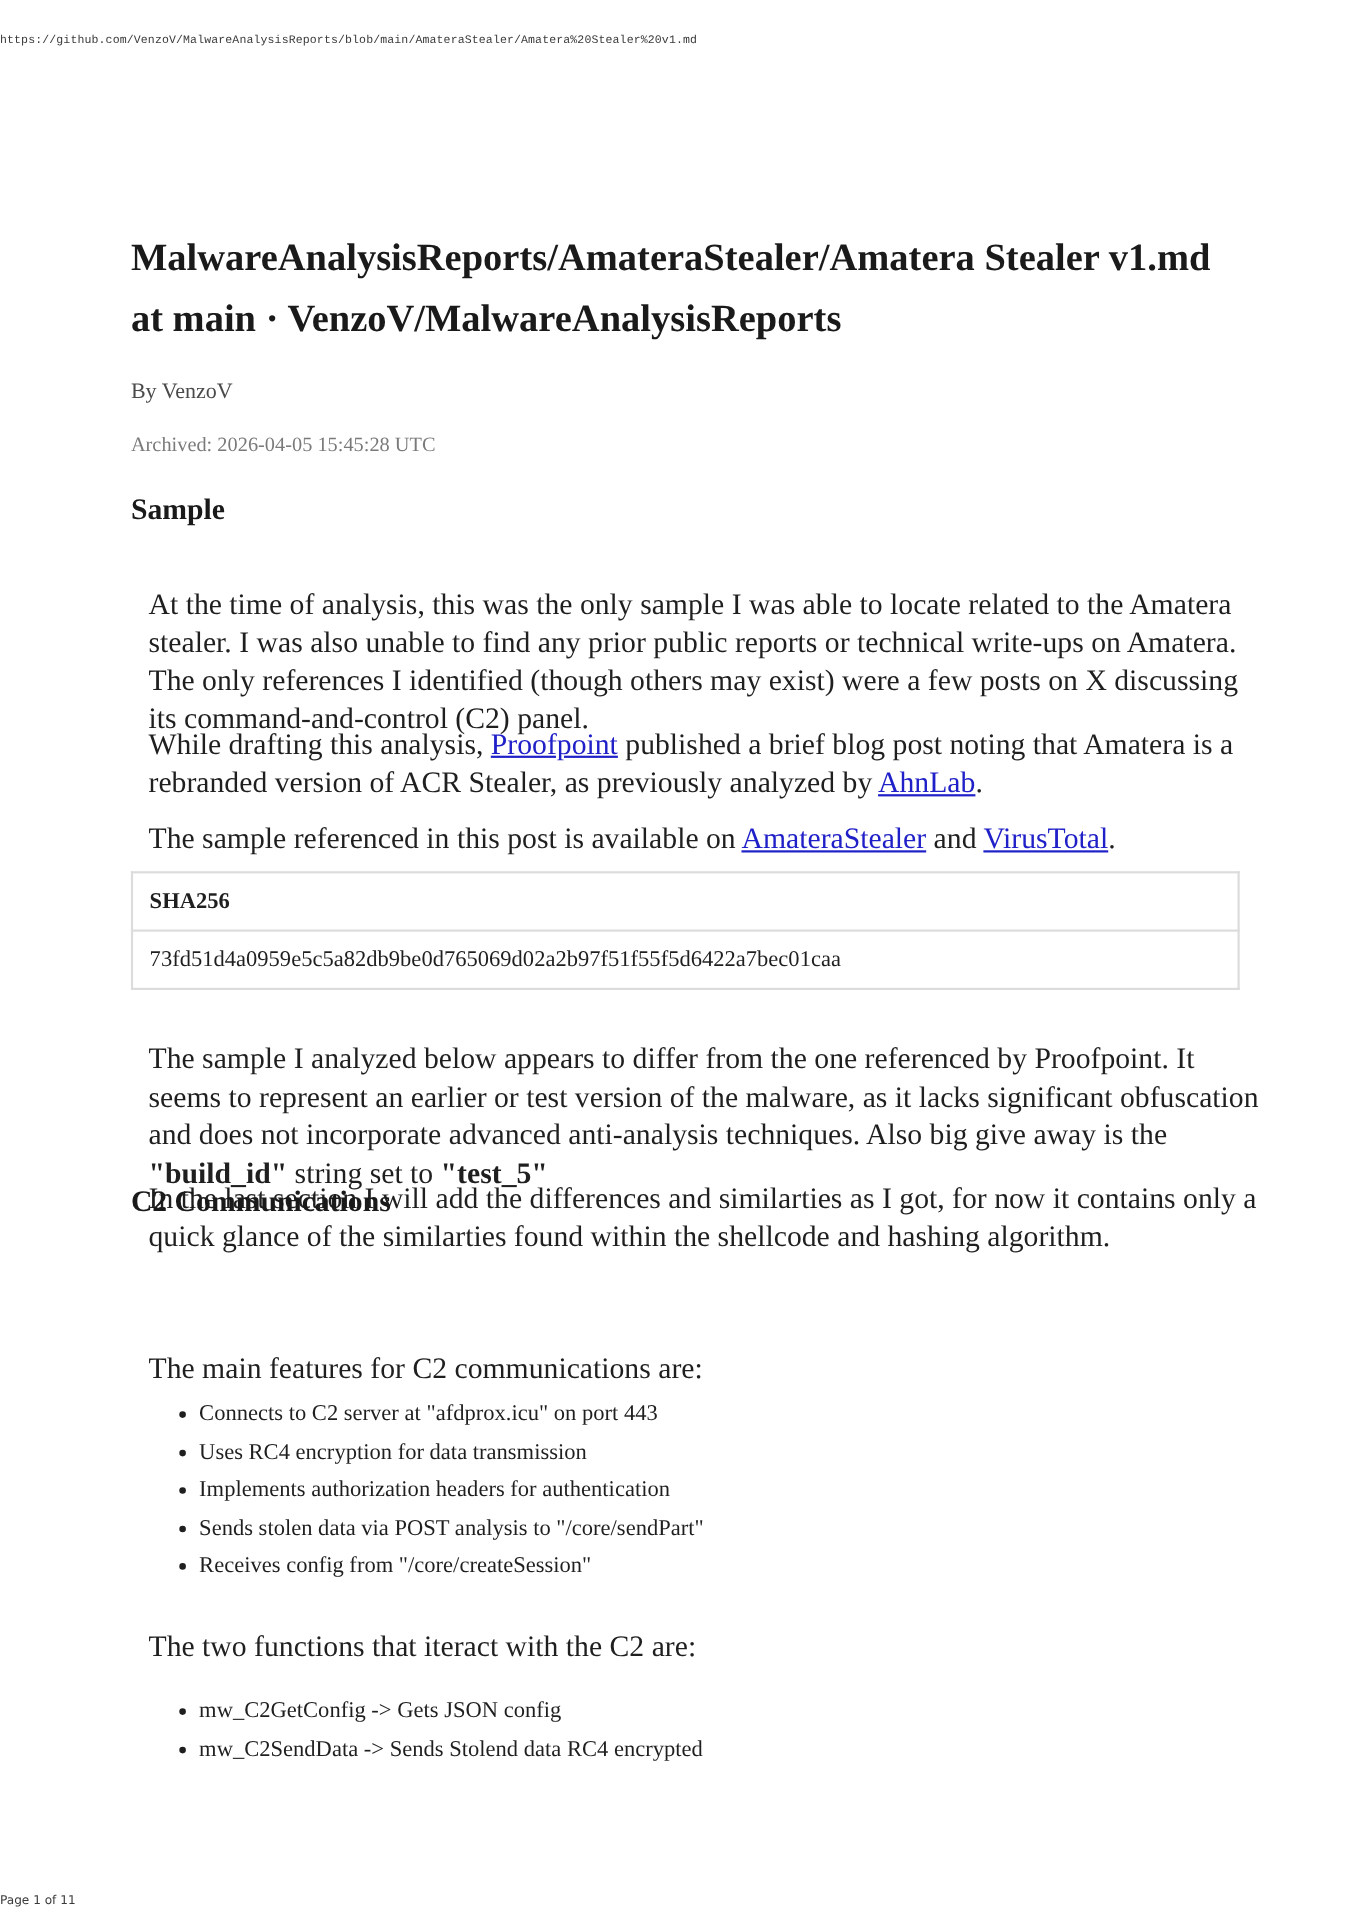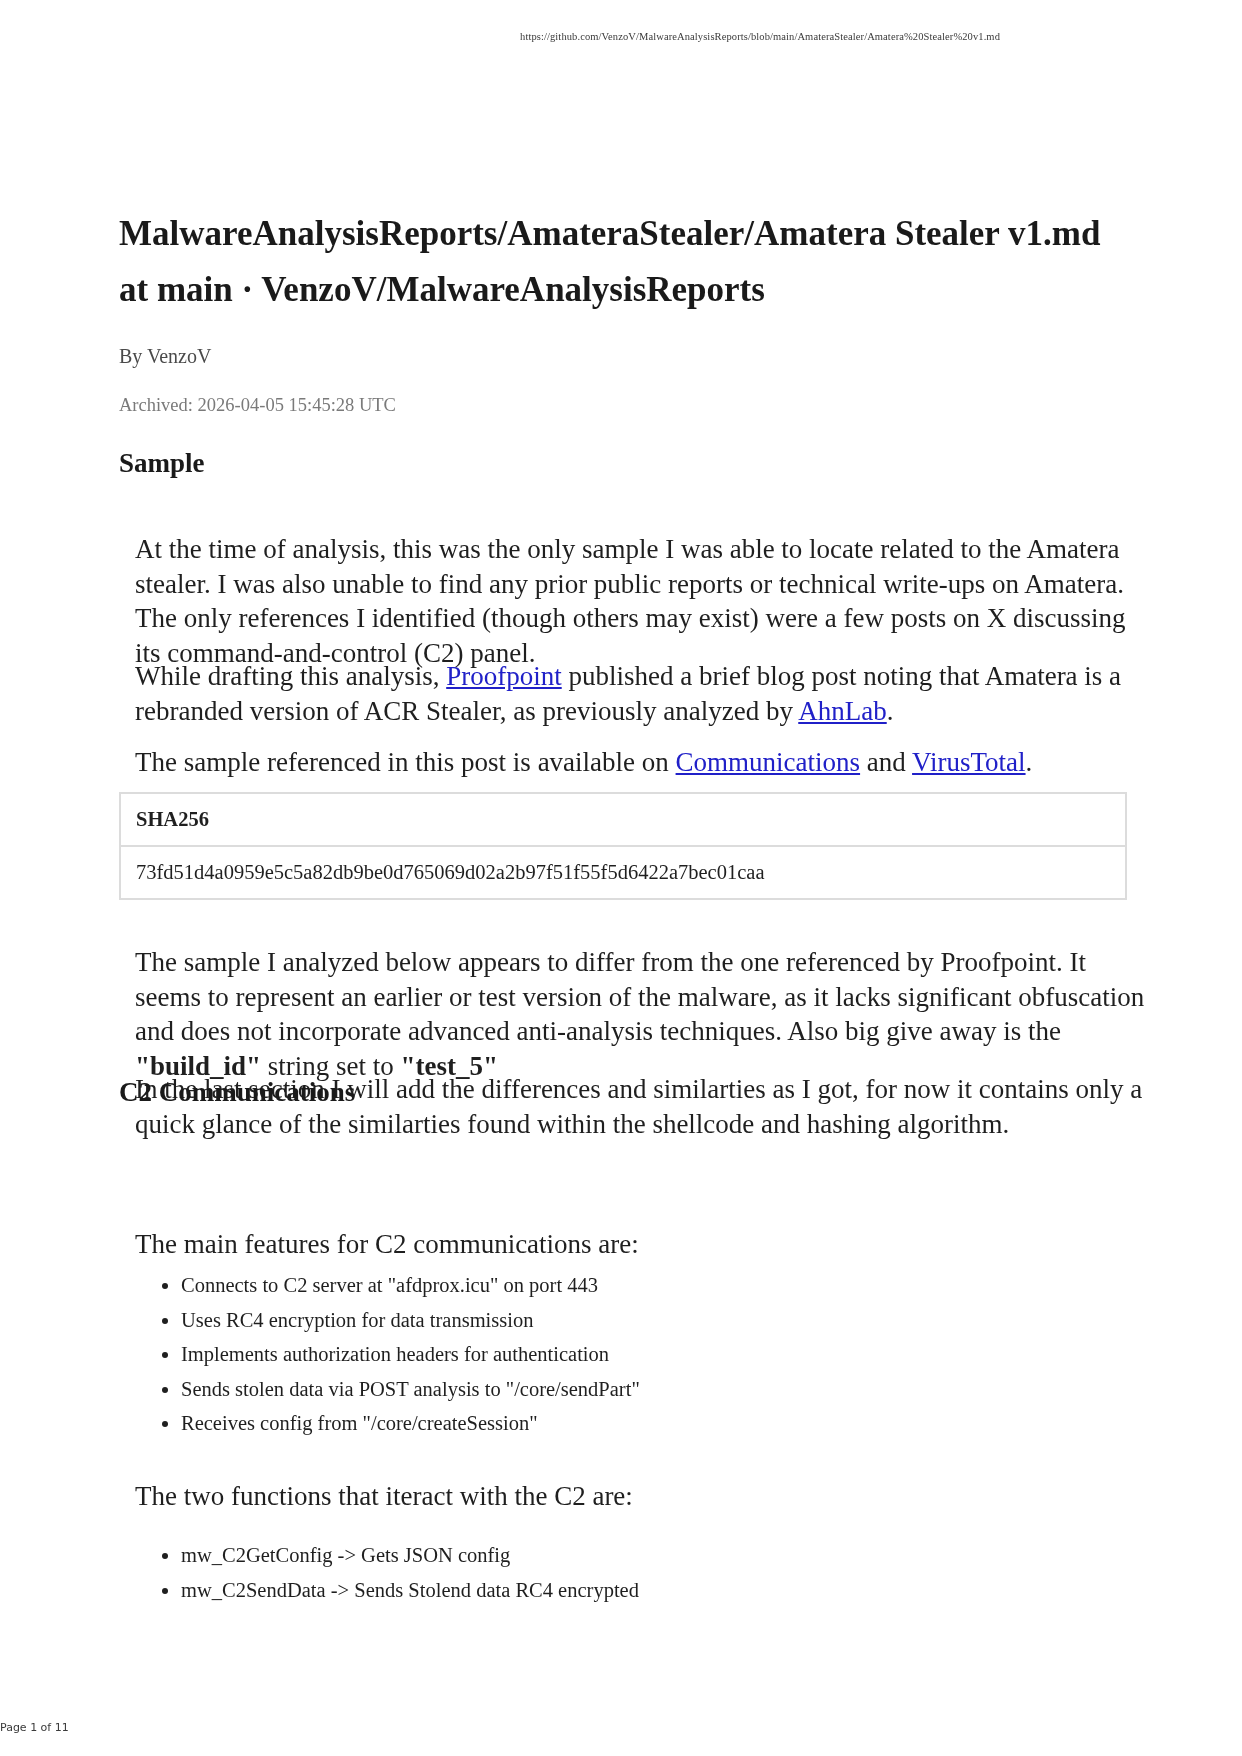--- a/index.html
+++ b/index.html
@@ -13,22 +13,22 @@
       position: relative;
       overflow: hidden;
       color: #1f1f1f;
       font-family: "Liberation Serif", "DejaVu Serif", serif;
     }
     .url-header {
       position: absolute;
       top: 31px;
       left: 0;
       width: 1000px;
-      text-align: right;
-      font-family: Liberation Serif, serif;
+      text-align: left;
+      font-family: Liberation Mono, monospace;
       font-size: 10.5px;
       color: #3a3a3a;
       letter-spacing: 0.1px;
     }
     .page-footer {
       position: absolute;
       top: 1721px;
       left: 0;
       width: 1242px;
       text-align: left;
@@ -132,21 +132,21 @@
 
   <div class="byline">By VenzoV</div>
   <div class="archived">Archived: 2026-04-05 15:45:28 UTC</div>
 
   <h2 style="top:448px;">Sample</h2>
 
   <p class="body" style="top:516px;">At the time of analysis, this was the only sample I was able to locate related to the Amatera stealer. I was also unable to find any prior public reports or technical write-ups on Amatera. The only references I identified (though others may exist) were a few posts on X discussing its command-and-control (C2) panel.</p>
 
   <p class="body" style="top:643px;"><span>While drafting this analysis, </span><a class="link" href="#">Proofpoint</a><span> published a brief blog post noting that Amatera is a rebranded version of ACR Stealer, as previously analyzed by </span><a class="link" href="#">AhnLab</a><span>.</span></p>
 
-  <p class="body" style="top:729px;"><span>The sample referenced in this post is available on </span><a class="link" href="#">Communications</a><span> and </span><a class="link" href="#">VirusTotal</a><span>.</span></p>
+  <p class="body" style="top:729px;"><span>The sample referenced in this post is available on </span><a class="link" href="#">AmateraStealer</a><span> and </span><a class="link" href="#">VirusTotal</a><span>.</span></p>
 
   <table class="hash-table">
     <tbody>
         <tr>
       <th>SHA256</th>
     </tr>
     <tr>
       <td>73fd51d4a0959e5c5a82db9be0d765069d02a2b97f51f55f5d6422a7bec01caa</td>
     </tr>
   </tbody>

